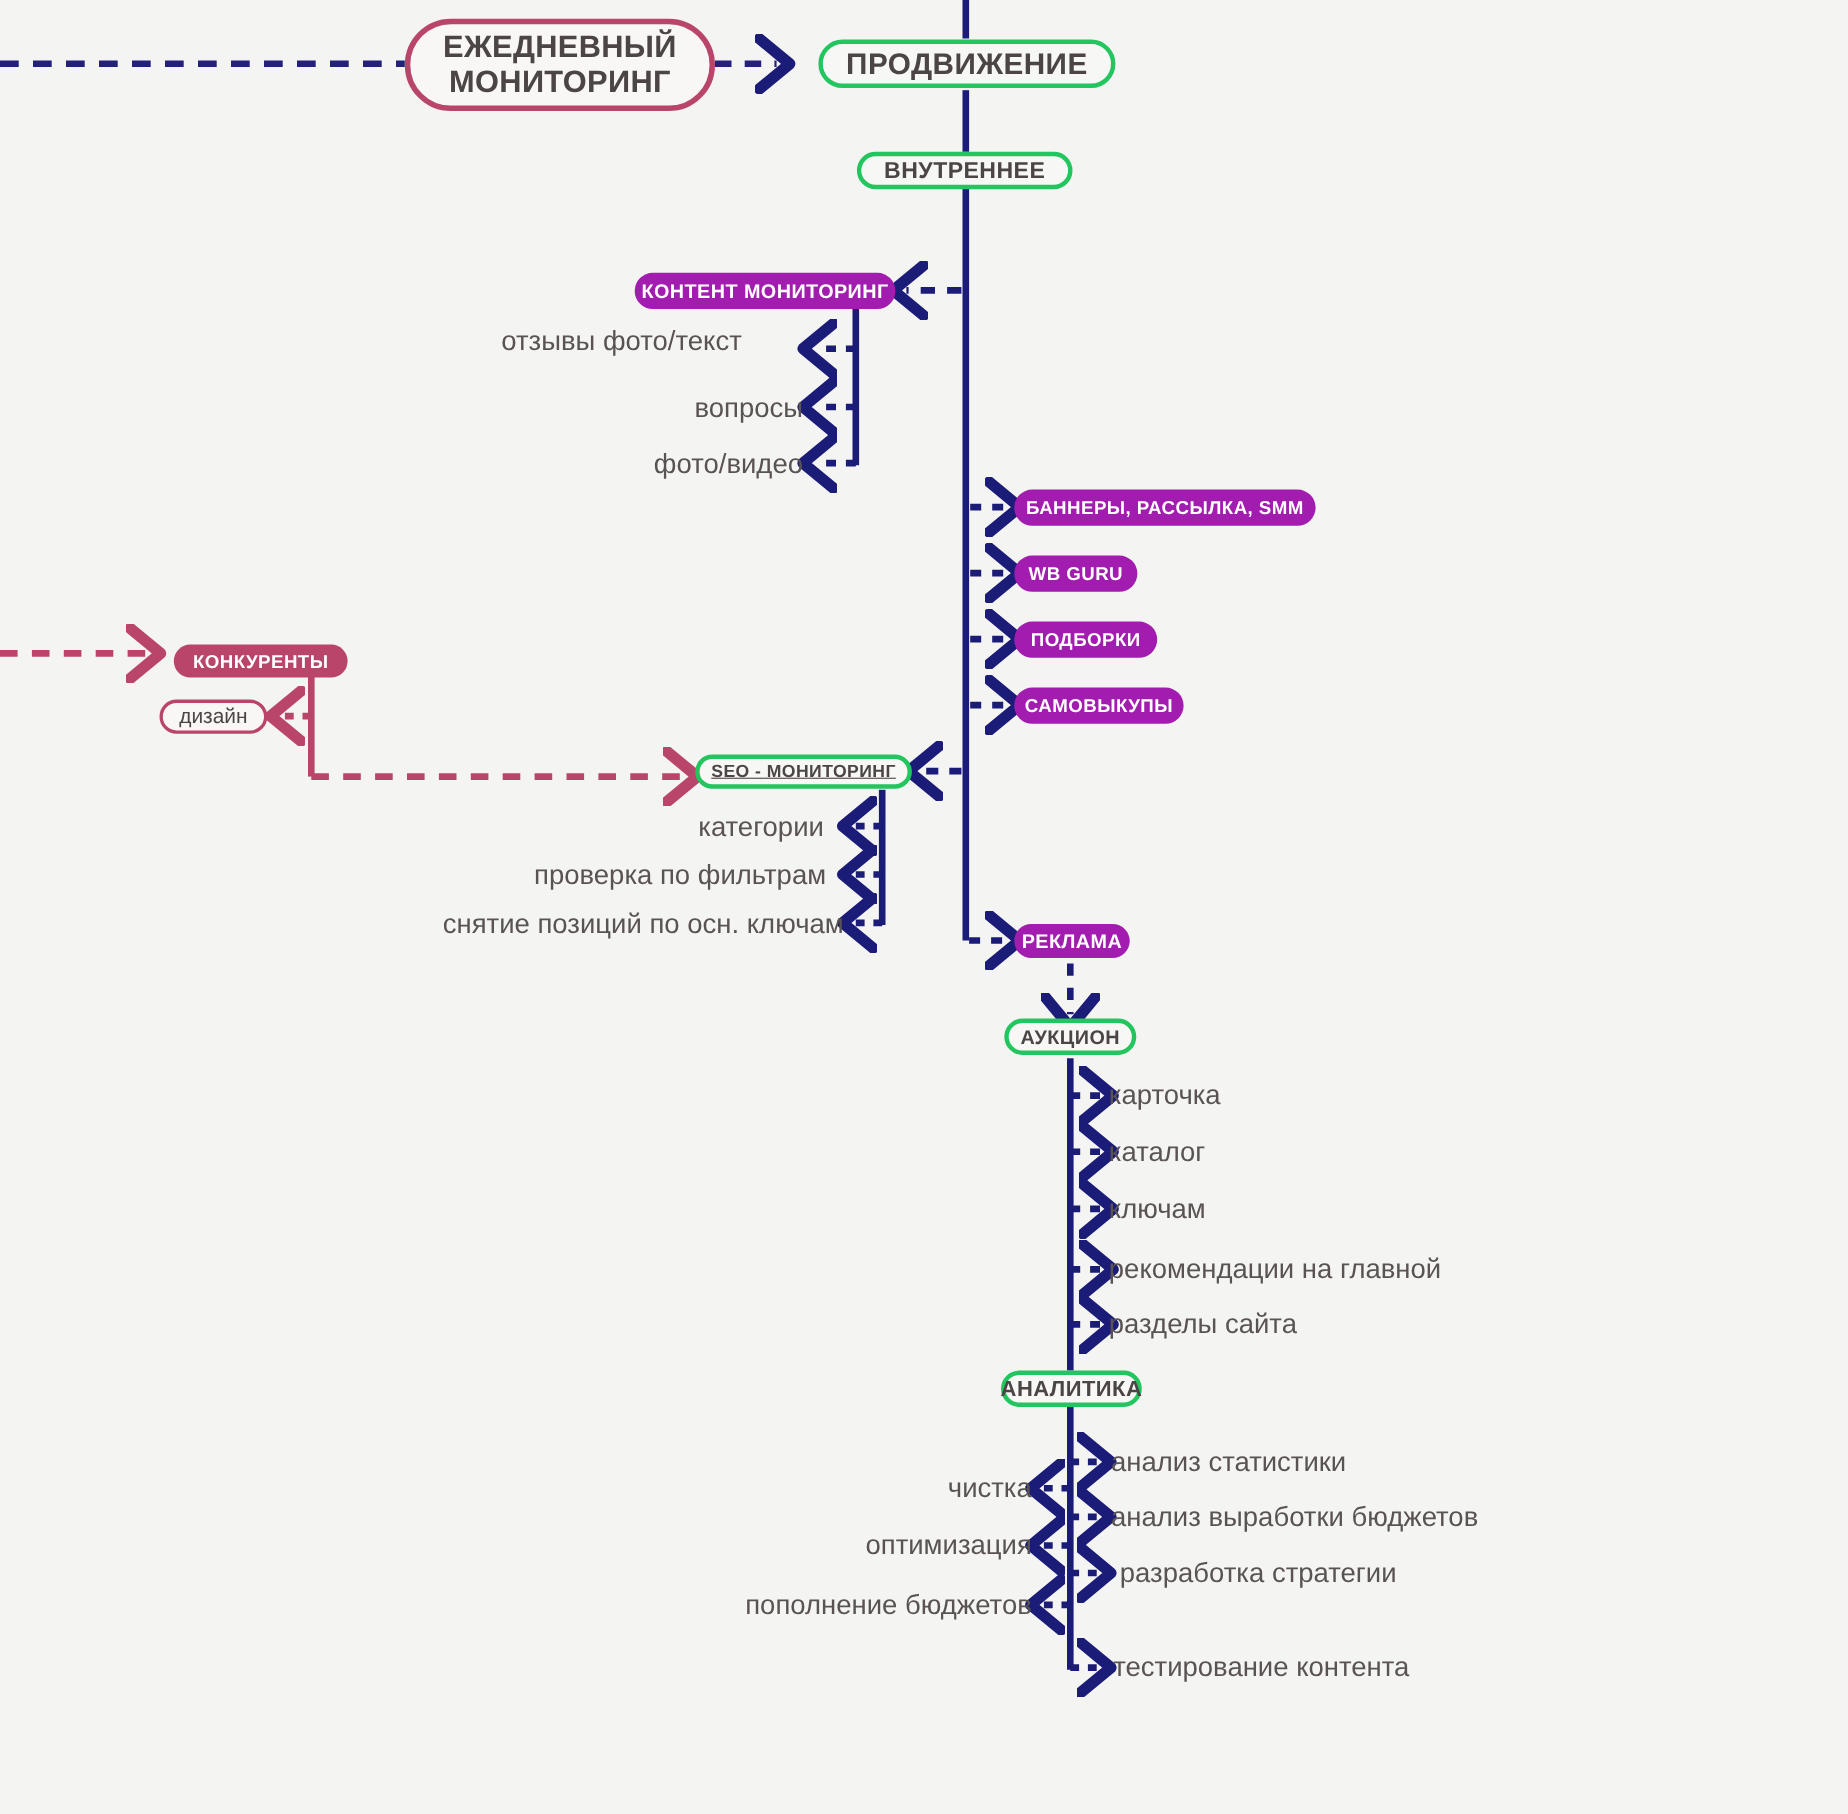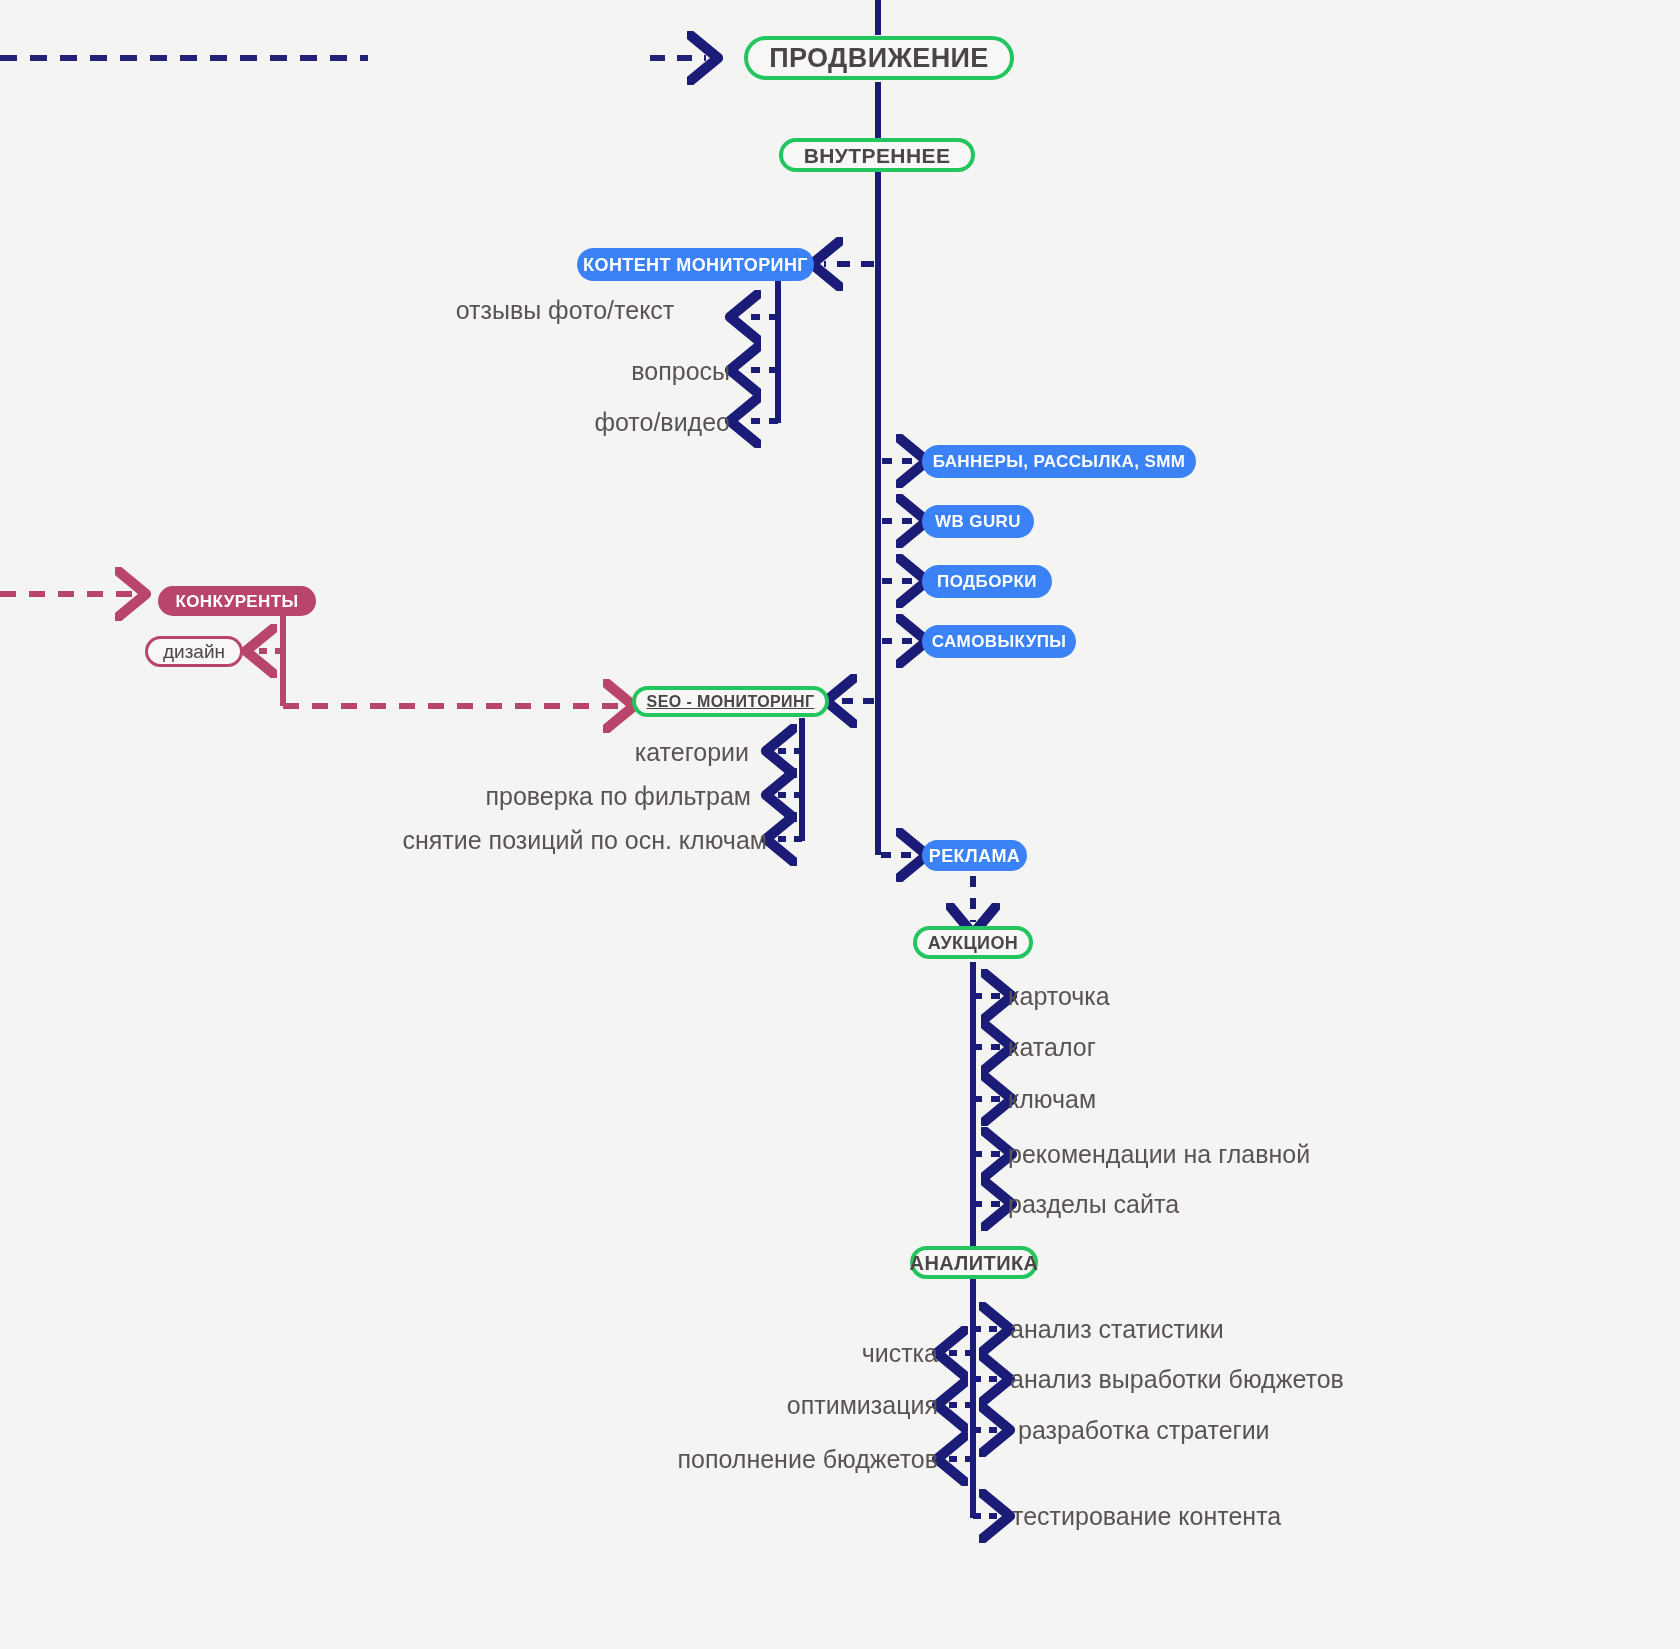--- a/index.html
+++ b/index.html
@@ -14,21 +14,21 @@
 
   
   .node{
     position:absolute;
     display:flex;align-items:center;justify-content:center;
     box-sizing:border-box;
     white-space:nowrap;
     line-height:1;
   }
   .pill-fill-blue{
-    background:#3b82f6;color:#ffffff;
+    background:#a21caf;color:#ffffff;
     border-radius:999px;
     font-weight:bold;letter-spacing:.4px;
   }
   .pill-fill-pink{
     background:#b9456b;color:#ffffff;
     border-radius:999px;
     font-weight:bold;letter-spacing:.4px;
   }
   .pill-out-blue{
     background:#f7f7f5;color:#4c4545;
@@ -124,20 +124,24 @@
       <path d="M973,1459 L949,1459" stroke="#1b1b78" stroke-width="6" stroke-dasharray="8 8" marker-end="url(#arrB)"></path>
 
       <path d="M0,594 L134,594" stroke="#b9456b" stroke-width="6" stroke-dasharray="16 13" marker-end="url(#arrP)"></path>
       <path d="M283,615 L283,706" stroke="#b9456b" stroke-width="6"></path>
       <path d="M283,651 L258,651" stroke="#b9456b" stroke-width="6" stroke-dasharray="8 8" marker-end="url(#arrP)"></path>
       <path d="M283,706 L622,706" stroke="#b9456b" stroke-width="6" stroke-dasharray="16 13" marker-end="url(#arrP)"></path>
 
     </g>
   </svg>
 
+  <div class="node pill-out-pink" style="left:368px;top:17px;width:282px;height:84px;flex-direction:column;gap:4px;border-width:5px;">
+    <span style="font-size:28px;font-weight:bold;color:#4c4545;letter-spacing:.3px;">ЕЖЕДНЕВНЫЙ</span>
+    <span style="font-size:28px;font-weight:bold;color:#4c4545;letter-spacing:.3px;">МОНИТОРИНГ</span>
+  </div>
 
   <div class="node pill-out-blue" style="left:744px;top:36px;width:270px;height:44px;font-size:27px;">ПРОДВИЖЕНИЕ</div>
 
   <div class="node pill-out-blue" style="left:779px;top:138px;width:196px;height:34px;font-size:21px;">ВНУТРЕННЕЕ</div>
 
   <div class="node pill-fill-blue" style="left:577px;top:248px;width:237px;height:33px;font-size:18px;">КОНТЕНТ МОНИТОРИНГ</div>
 
   <div class="leaf right" style="left:400px;top:298px;width:330px;text-align:center;">отзывы фото/текст</div>
   <div class="leaf right" style="left:400px;top:359px;width:330px;">вопросы</div>
   <div class="leaf right" style="left:400px;top:410px;width:330px;">фото/видео</div>

